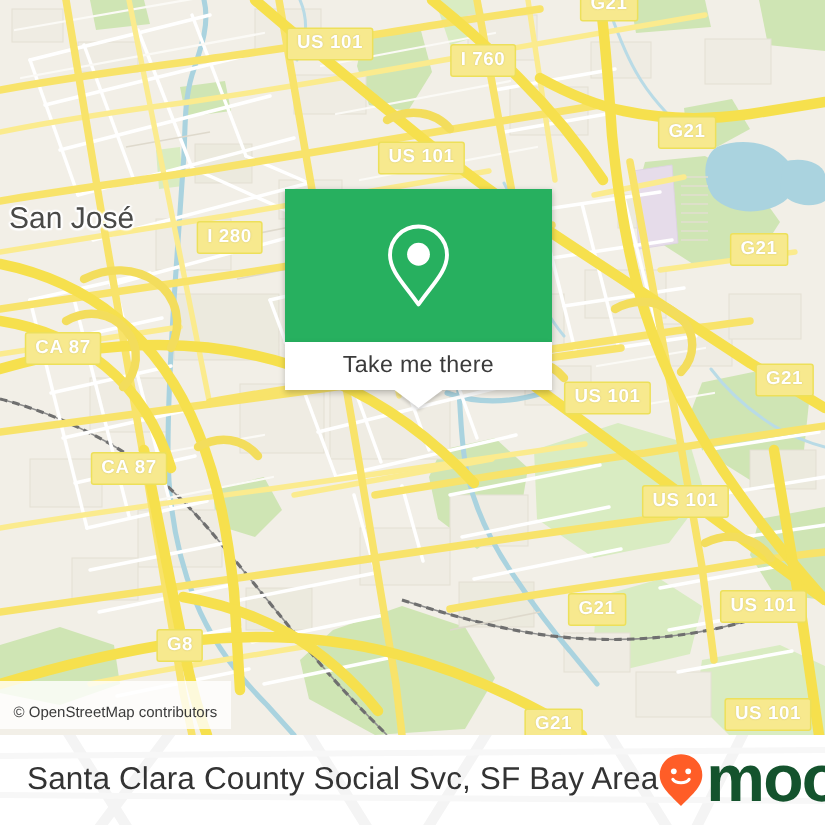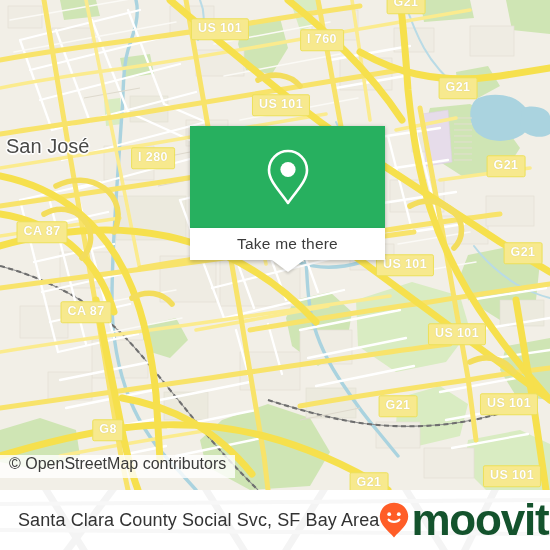--- a/index.html
+++ b/index.html
@@ -39,29 +39,29 @@
     letter-spacing:0.4px;
     line-height:1;
     padding:3px 6px 4px 6px;
     white-space:nowrap;
     text-shadow:0 0 1px rgba(120,110,40,.35);
     transform:translate(-50%,-50%);
   }
 
   
   .attribution{
-    position:absolute;left:0;bottom:12px;
+    position:absolute;left:0;bottom:4px;
     background:rgba(255,255,255,.80);
-    font-size:16px;color:#3a3a3a;
-    padding:0 9px 5px 9px;
+    font-size:10px;color:#3a3a3a;
+    padding:16px 9px 5px 9px;
     white-space:nowrap;
   }
 
   
-  .callout{position:absolute;left:190px;top:126px;width:195px;}
+  .callout{position:absolute;left:190px;top:126px;width:178px;}
   .callout-body{
     height:102px;background:#27b05f;
     display:flex;align-items:center;justify-content:center;
     box-shadow:0 1px 4px rgba(0,0,0,.28);
   }
   .callout-pin{width:46px;height:58px;display:block;}
   .callout-foot{
     position:relative;height:32px;background:#ffffff;
     display:flex;align-items:center;justify-content:center;
     box-shadow:0 2px 4px rgba(0,0,0,.22);
@@ -83,21 +83,21 @@
     position:absolute;left:0;top:490px;width:550px;height:60px;
     background:#ffffff;overflow:hidden;
   }
   .footer-watermark{position:absolute;left:0;top:0;width:550px;height:60px;opacity:1;}
   .footer-inner{
     position:relative;width:100%;height:100%;
     display:flex;align-items:center;justify-content:space-between;
     padding:0 14px 0 18px;box-sizing:border-box;
   }
   .footer-title{
-    font-size:18px;color:#333333;letter-spacing:.1px;white-space:nowrap;
+    font-size:21px;color:#333333;letter-spacing:.1px;white-space:nowrap;
   }
   .brand{display:flex;align-items:center;gap:2px;}
   .brand-pin{width:30px;height:36px;display:block;}
   .brand-word{
     font-size:44px;line-height:1;color:#14532d;font-weight:bold;letter-spacing:-1.2px;
     font-family:Liberation Sans, sans-serif;
   }
 </style>
 </head>
 <body>
@@ -321,21 +321,21 @@
         <div class="shield" style="left: 406px; top: 3px;">G21</div>
         <div class="shield" style="left: 458px; top: 88px;">G21</div>
         <div class="shield" style="left: 281px; top: 105px;">US 101</div>
         <div class="shield" style="left: 153px; top: 158px;">I 280</div>
         <div class="shield" style="left: 506px; top: 166px;">G21</div>
         <div class="shield" style="left: 42px; top: 232px;">CA 87</div>
         <div class="shield" style="left: 405px; top: 265px;">US 101</div>
         <div class="shield" style="left: 523px; top: 253px;">G21</div>
         <div class="shield" style="left: 86px; top: 312px;">CA 87</div>
         <div class="shield" style="left: 457px; top: 334px;">US 101</div>
-        <div class="shield" style="left: 108px; top: 430px; text-align: center;">G8</div>
+        <div class="shield" style="left: 120px; top: 430px; text-align: center;">G8</div>
         <div class="shield" style="left: 398px; top: 406px;">G21</div>
         <div class="shield" style="left: 509px; top: 404px;">US 101</div>
         <div class="shield" style="left: 369px; top: 483px;">G21</div>
         <div class="shield" style="left: 512px; top: 476px;">US 101</div>
       </div>
 
     <div class="attribution">© OpenStreetMap contributors</div>
 
     <div class="callout">
       <div class="callout-body">

